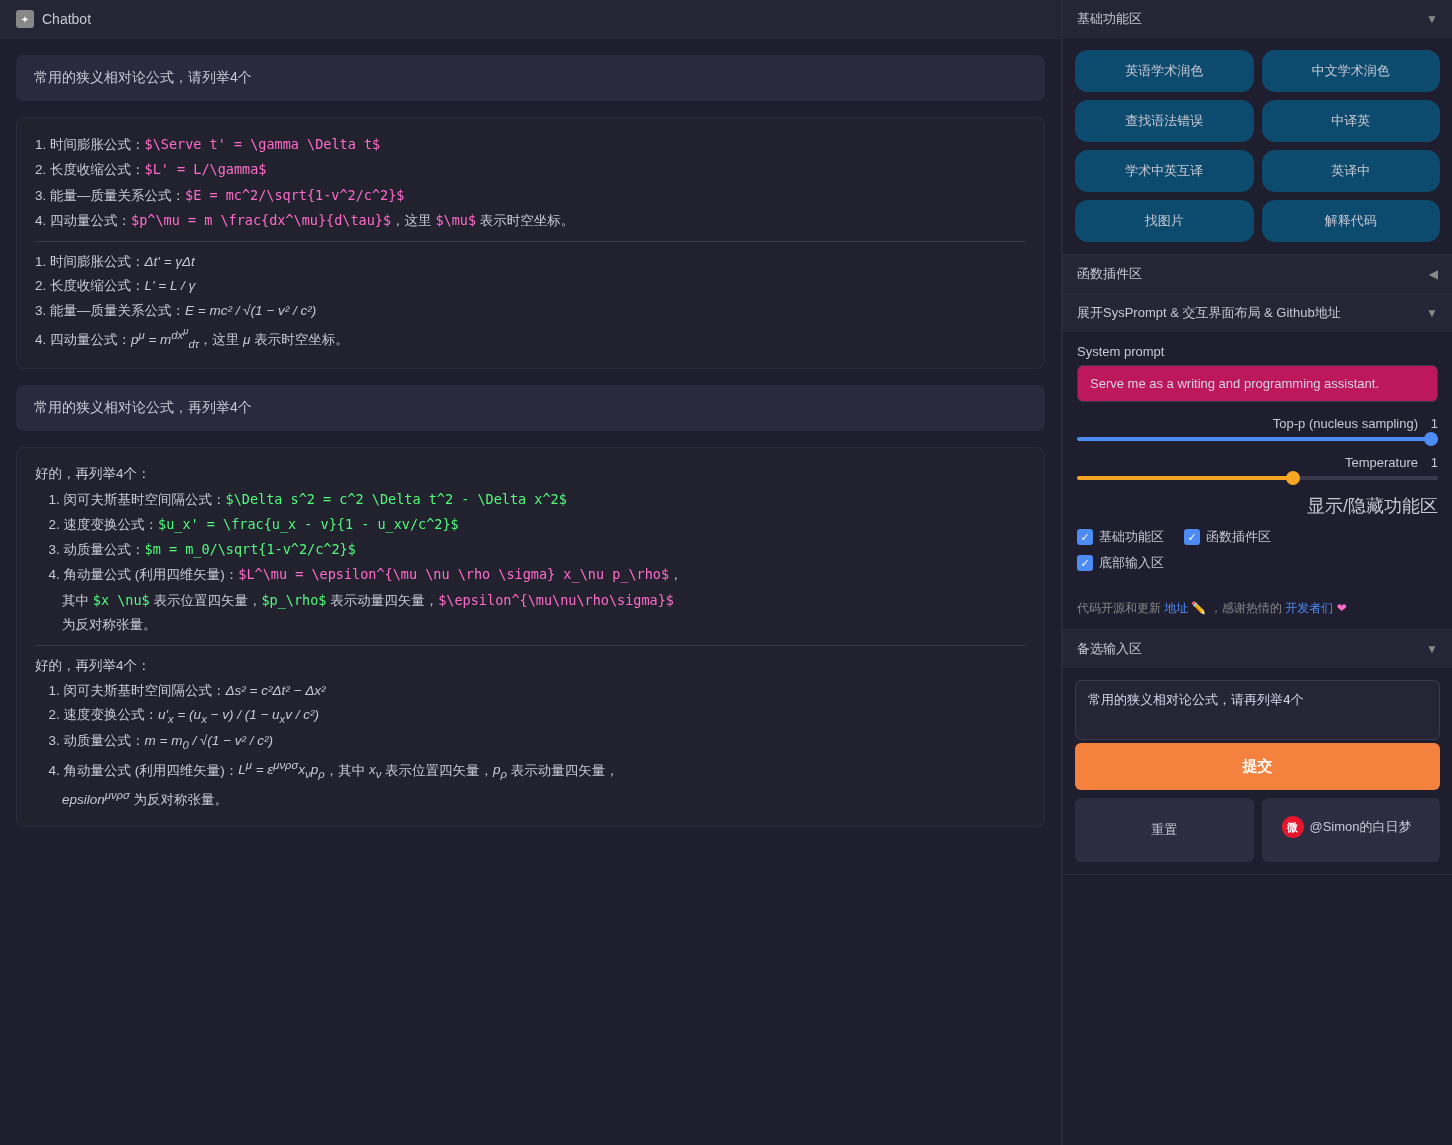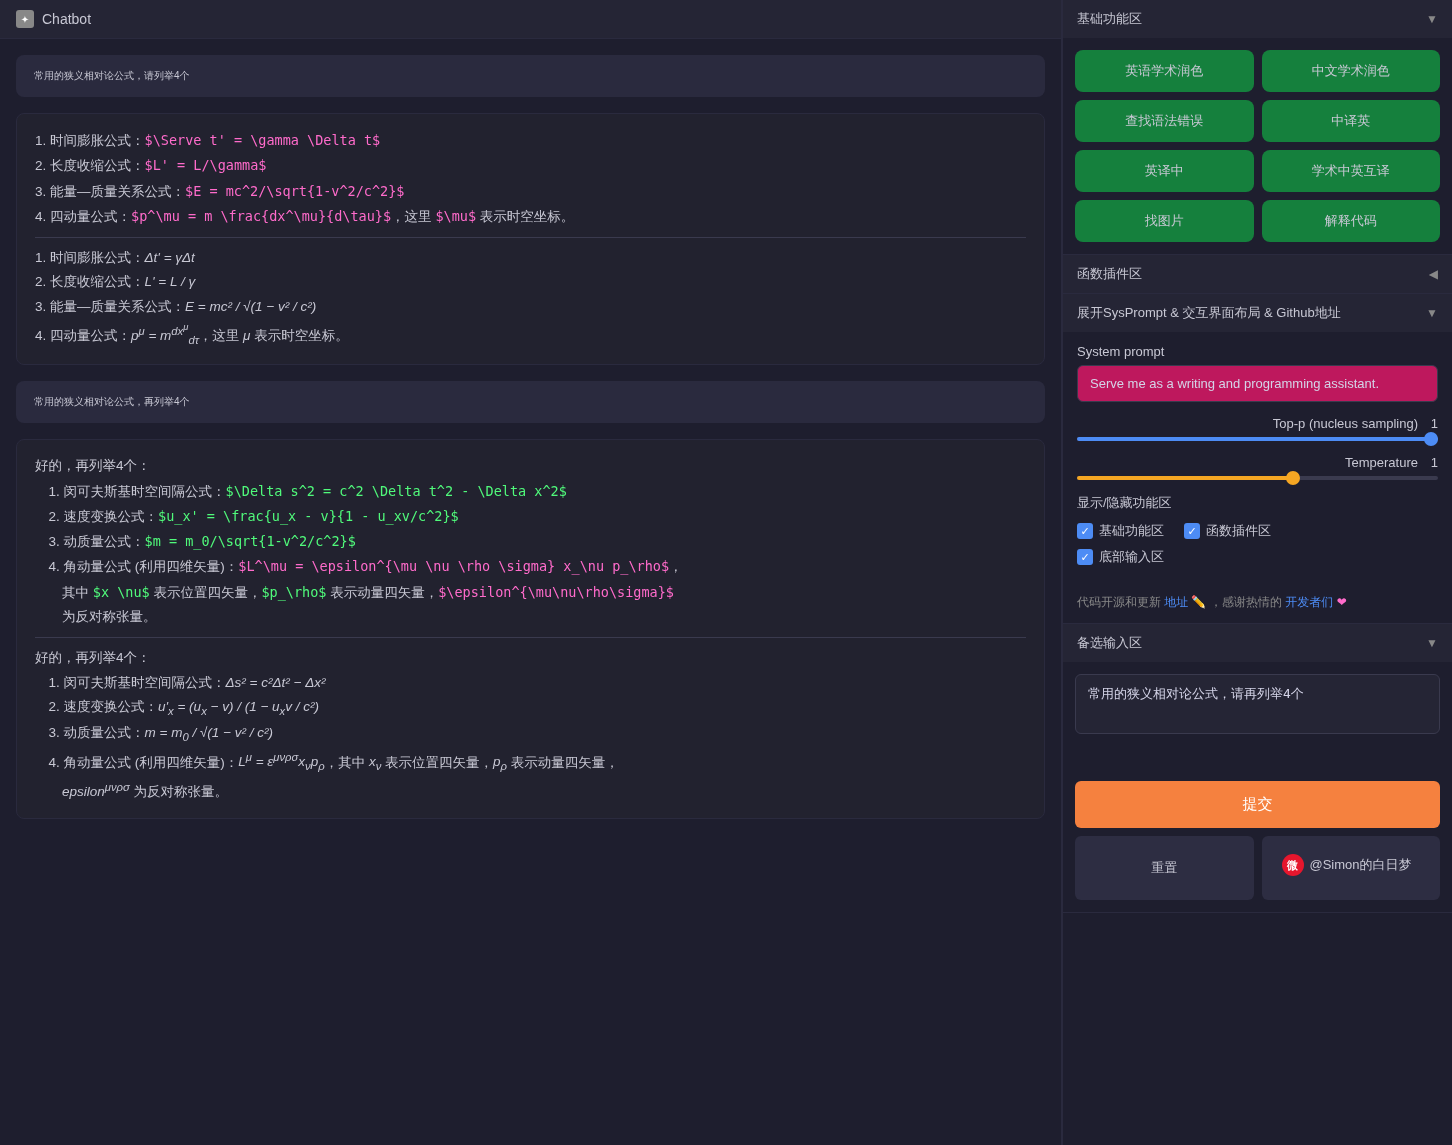--- a/index.html
+++ b/index.html
@@ -43,21 +43,21 @@
       padding: 16px;
       display: flex;
       flex-direction: column;
       gap: 16px;
     }
     .user-bubble {
       background: #2a2a3e;
       border-radius: 8px;
       padding: 14px 18px;
       color: #c8c8d4;
-      font-size: 10px;
+      font-size: 14px;
       align-self: stretch;
     }
     .assistant-bubble {
       background: #22222f;
       border: 1px solid #2a2a3e;
       border-radius: 8px;
       padding: 14px 18px;
       font-size: 13.5px;
       line-height: 1.8;
       color: #c8c8d4;
@@ -97,23 +97,23 @@
       color: #c8c8d4;
     }
     .section-arrow { color: #888; font-size: 12px; }
     .btn-grid {
       display: grid;
       grid-template-columns: 1fr 1fr;
       gap: 8px;
       padding: 12px;
     }
     .func-btn {
-      background: #15803d;
+      background: #0c4a6e;
       border: none;
-      border-radius: 8px;
+      border-radius: 13px;
       color: #c8c8d4;
       padding: 12px 8px;
       cursor: pointer;
       font-size: 13px;
       transition: background 0.2s;
     }
     .sysprompt-section {
       padding: 12px 14px;
     }
     .sysprompt-label {
@@ -165,21 +165,21 @@
       border-radius: 50%;
       position: absolute;
       top: -5px;
       right: 0;
     }
     .slider-thumb-orange {
       background: #f5a623;
       right: auto;
       left: 58%;
     }
-    .show-hide-label { font-size: 13px; color: #c8c8d4; margin-bottom: 10px; }
+    .show-hide-label { font-size: 18px; color: #c8c8d4; margin-bottom: 10px; text-align: right; }
     .checkbox-row {
       display: flex;
       gap: 20px;
       flex-wrap: wrap;
       margin-bottom: 8px;
     }
     .checkbox-item {
       display: flex;
       align-items: center;
       gap: 6px;
@@ -215,24 +215,23 @@
       height: 60px;
     }
     .submit-btn {
       width: 100%;
       background: #f5813f;
       border: none;
       border-radius: 6px;
       color: white;
       padding: 14px;
       font-size: 15px;
-      font-weight: normal;
+      font-weight: bold;
       cursor: pointer;
       margin-bottom: 8px;
-      margin-top: 44px;
     }
     .bottom-btn-row {
       display: grid;
       grid-template-columns: 1fr 1fr;
       gap: 8px;
     }
     .bottom-btn {
       background: #2d2d42;
       border: none;
       border-radius: 6px;
@@ -320,22 +319,22 @@
   <div class="section">
     <div class="section-header">
       <span>基础功能区</span>
       <span class="section-arrow">▼</span>
     </div>
     <div class="btn-grid">
       <button class="func-btn">英语学术润色</button>
       <button class="func-btn">中文学术润色</button>
       <button class="func-btn">查找语法错误</button>
       <button class="func-btn">中译英</button>
+      <button class="func-btn">学术中英互译</button>
       <button class="func-btn">英译中</button>
-      <button class="func-btn">学术中英互译</button>
       <button class="func-btn">找图片</button>
       <button class="func-btn">解释代码</button>
     </div>
   </div>
 
   <div class="section">
     <div class="section-header">
       <span>函数插件区</span>
       <span class="section-arrow">◀</span>
     </div>

